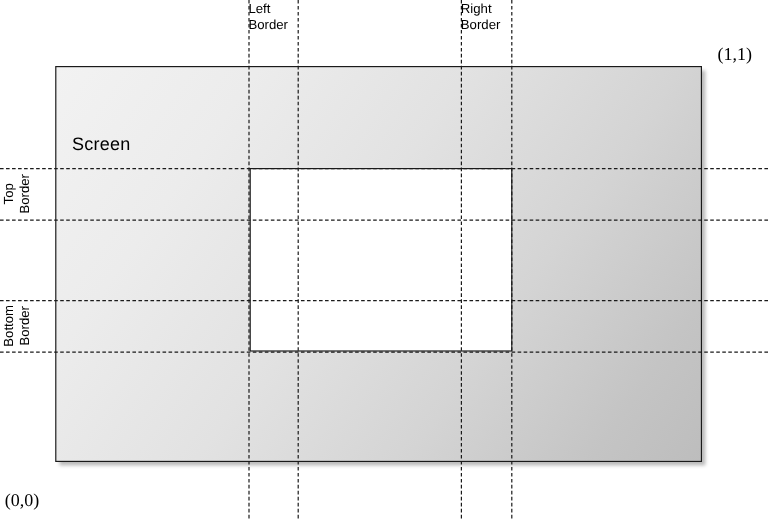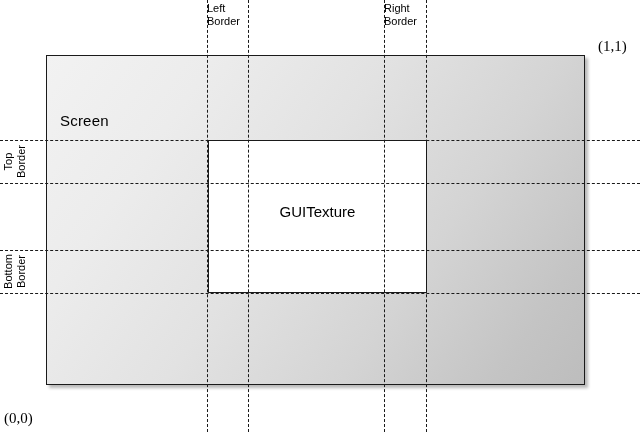--- a/index.html
+++ b/index.html
@@ -118,21 +118,20 @@
 </style>
 </head>
 <body>
 
 <div id="canvas">
 
   <div class="screen-rect"></div>
   <div class="screen-label">Screen</div>
 
   <div class="texture-rect"></div>
-  <div class="texture-label">GUITexture</div>
 
   <div class="vline" style="left:207px"></div>
   <div class="vline" style="left:248px"></div>
   <div class="vline" style="left:384px"></div>
   <div class="vline" style="left:426px"></div>
 
   <div class="hline" style="top:140px"></div>
   <div class="hline" style="top:183px"></div>
   <div class="hline" style="top:250px"></div>
   <div class="hline" style="top:293px"></div>

